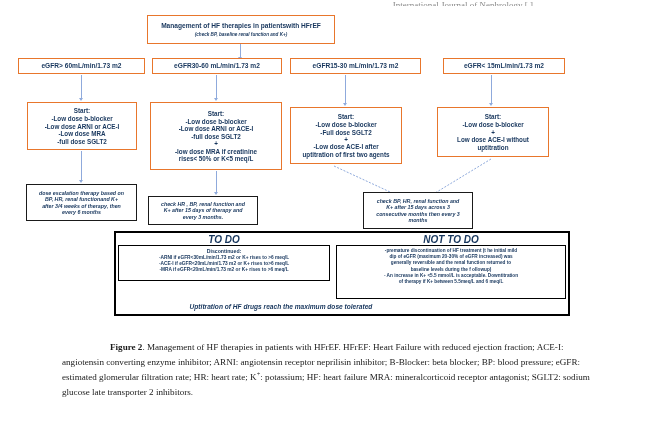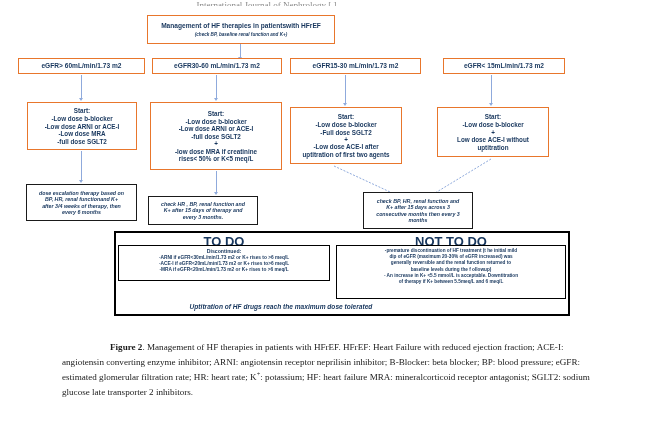--- a/index.html
+++ b/index.html
@@ -51,21 +51,22 @@
   .start-box { font-weight: bold; font-size: 6.3px; }
   .start-box .hd { margin-bottom: 1px; }
 
   .check-box { font-weight: bold; font-size: 5.3px; font-style: italic; }
 
   
   .panel-hd {
     position: absolute;
     text-align: center;
     font-weight: bold;
-    font-size: 13px;
+    font-style: italic;
+    font-size: 10px;
     color: #17365d;
   }
   .list-box {
     position: absolute;
     border: 1.4px solid #000;
     color: #17365d;
     text-align: center;
     padding: 2px 3px;
   }
   .list-box .hd { font-weight: bold; font-size: 5.2px; margin-bottom: 1px; }
@@ -109,21 +110,21 @@
   #caption b { font-weight: bold; margin-left: 48px; }
   sup { font-size: 70%; vertical-align: super; }
 
   #topcut {
     position: absolute;
     left: 0; top: 0; width: 533px; height: 6px;
     overflow: hidden;
     font-family: "Liberation Serif", serif;
     font-size: 9px;
     color: #1a1a1a;
-    text-align: center;
+    text-align: right;
     opacity: 0.55;
   }
 </style>
 </head>
 <body>
 
 <div id="page">
 
   <div id="topcut">International Journal of Nephrology [ ]</div>
 

